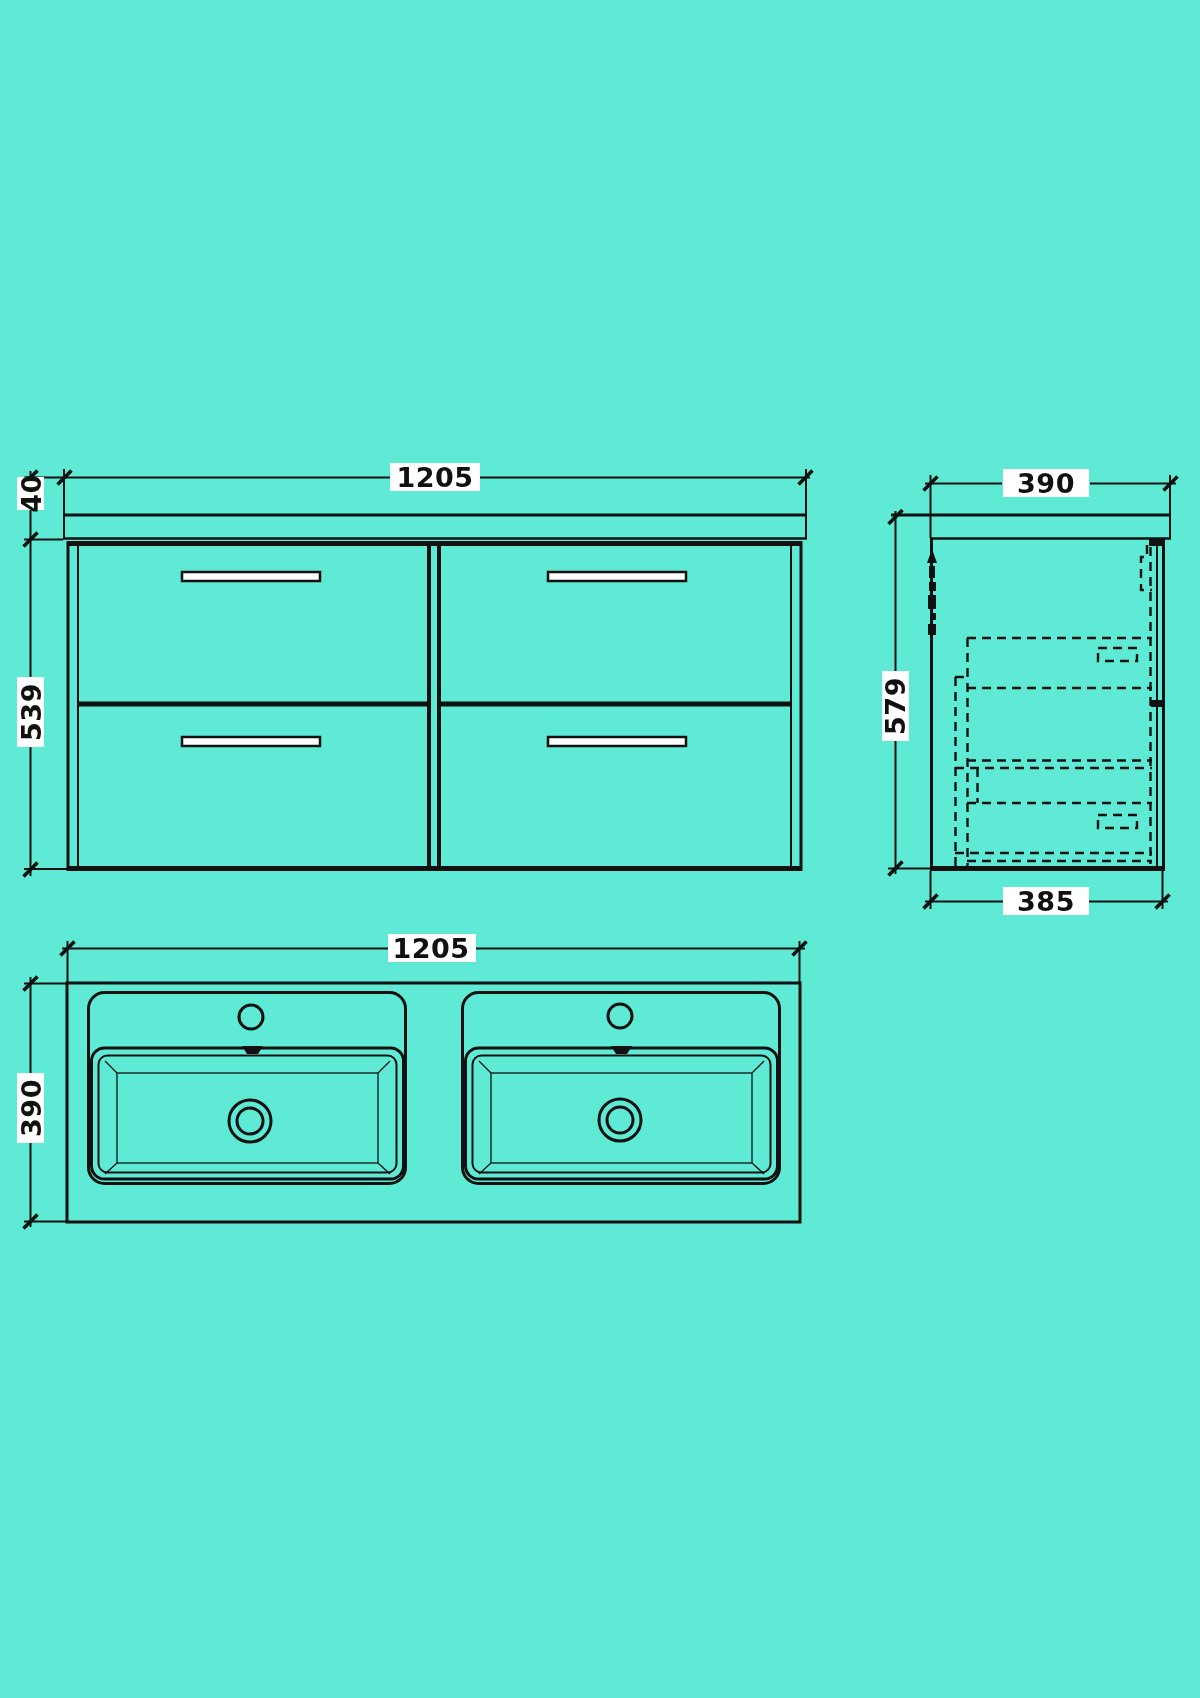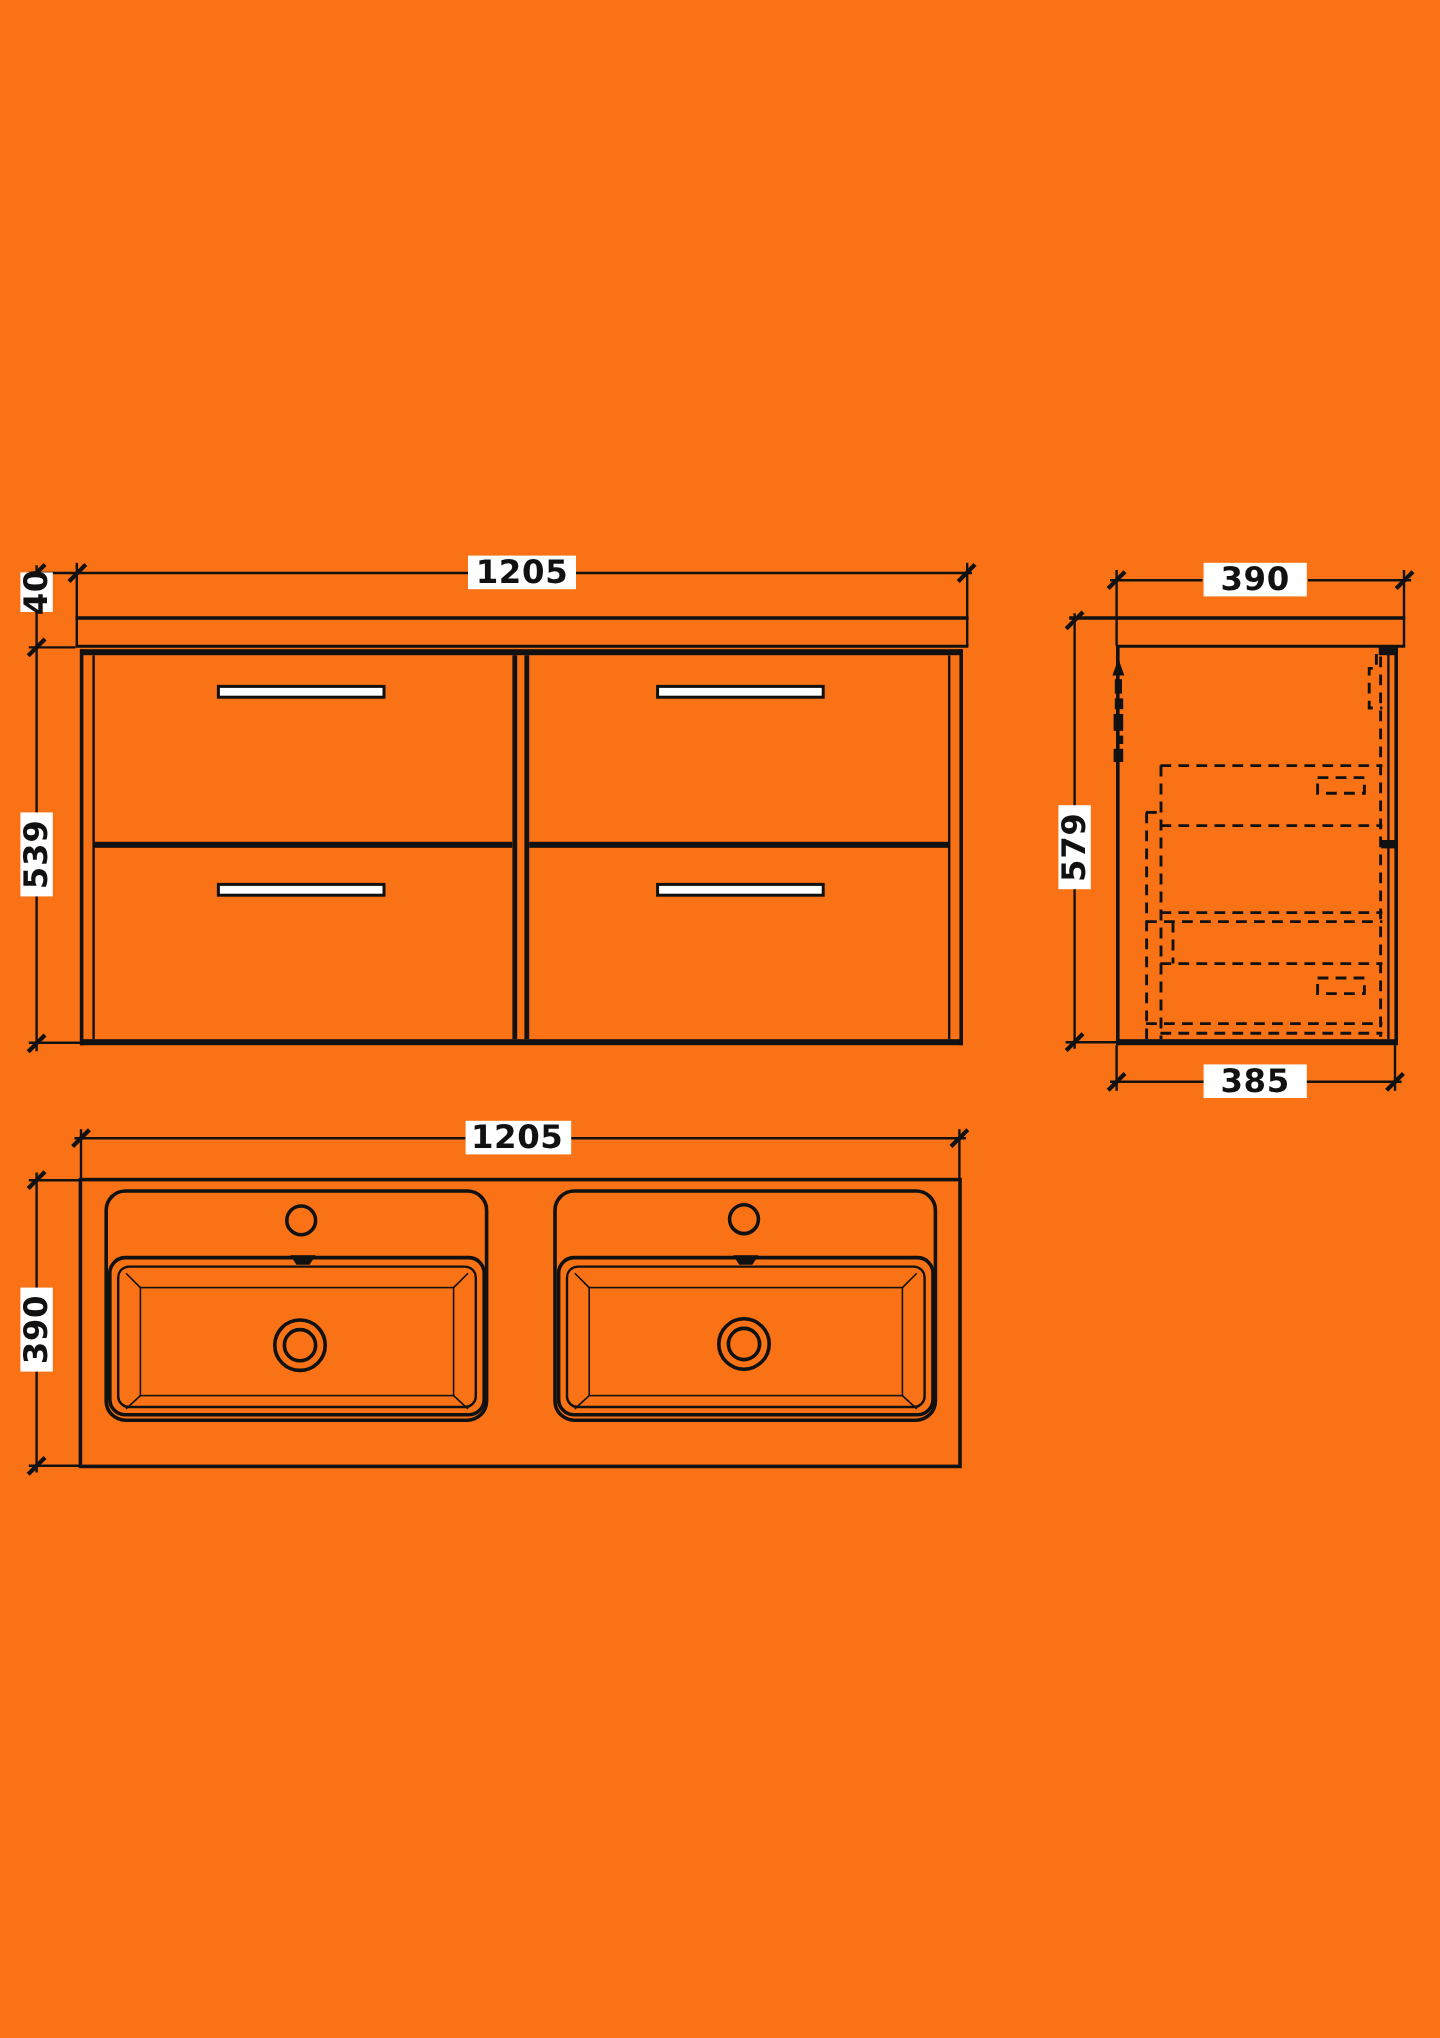--- a/index.html
+++ b/index.html
@@ -3,21 +3,21 @@
 <meta charset="utf-8">
 <style>
   html, body {
     margin: 0;
     padding: 0;
     background: #ffffff;
   }
   .sheet {
     width: 1200px;
     height: 1698px;
-    background: #f97316;
+    background: #5eead4;
     position: relative;
   }
   svg {
     display: block;
   }
   .dim-label {
     font-family: "DejaVu Sans", "Liberation Sans", sans-serif;
     font-weight: 700;
     font-size: 27px;
     letter-spacing: 0.5px;

